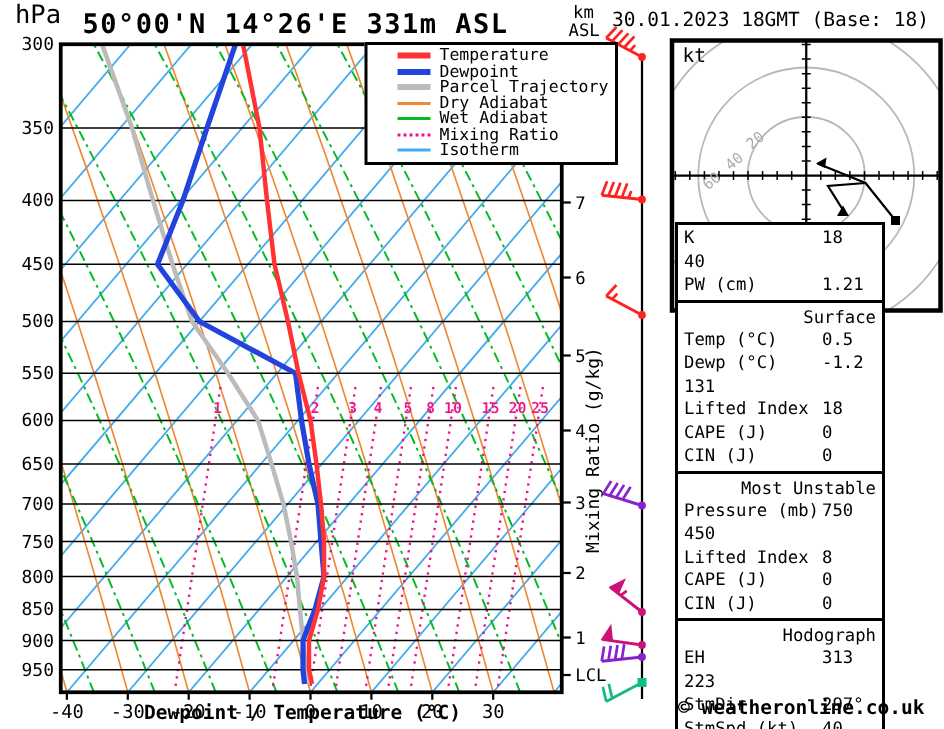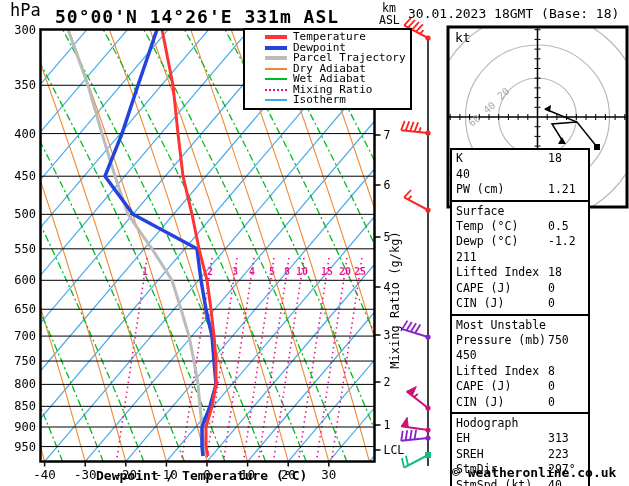--- a/index.html
+++ b/index.html
@@ -11,21 +11,21 @@
   .t-small{font-size:11px;white-space:nowrap;line-height:12px;}
   .t-axis{font-size:13px;white-space:nowrap;font-weight:bold;}
   .t-foot{font-size:13px;font-weight:bold;white-space:nowrap;}
   #legend{border:2px solid #000;background:#fff;padding:2px 4px 2px 20px;}
   .legend-row{display:flex;align-items:center;height:10.5px;}
   .legend-swatch{width:22px;margin-right:6px;flex:0 0 auto;}
   .legend-label{font-size:11px;line-height:10px;white-space:nowrap;}
   #panels{width:140px;}
   .panel-box{border:2px solid #000;background:#fff;padding:1px 4px 2px 4px;margin-top:-2px;}
   .panel-box:first-child{margin-top:0;}
-  .panel-header{text-align:left;font-size:11.5px;height:16px;line-height:16px;}
+  .panel-header{text-align:right;font-size:11.5px;height:16px;line-height:16px;}
   .panel-row{display:flex;font-size:11.5px;height:15.5px;line-height:15.5px;}
   .panel-label{flex:0 0 92px;white-space:nowrap;}
   .panel-value{white-space:nowrap;}
   .rot-label{transform:translate(-50%,-50%) rotate(-90deg);transform-origin:center;font-size:12px;white-space:nowrap;}
   svg text{font-family:"DejaVu Sans Mono","Liberation Mono",monospace;}
 </style>
 </head>
 <body>
 
 <div id="stage">
@@ -363,21 +363,21 @@
         <div class="panel-header">Surface</div>
         <div class="panel-row">
           <span class="panel-label">Temp (°C)</span>
           <span class="panel-value">0.5</span>
         </div>
         <div class="panel-row">
           <span class="panel-label">Dewp (°C)</span>
           <span class="panel-value">-1.2</span>
         </div>
         <div class="panel-row">
-          <span class="panel-value">211</span>
+          <span class="panel-value">131</span>
         </div>
         <div class="panel-row">
           <span class="panel-label">Lifted Index</span>
           <span class="panel-value">18</span>
         </div>
         <div class="panel-row">
           <span class="panel-label">CAPE (J)</span>
           <span class="panel-value">0</span>
         </div>
         <div class="panel-row">
@@ -407,21 +407,20 @@
           <span class="panel-value">0</span>
         </div>
       </div>
       <div class="panel-box">
         <div class="panel-header">Hodograph</div>
         <div class="panel-row">
           <span class="panel-label">EH</span>
           <span class="panel-value">313</span>
         </div>
         <div class="panel-row">
-          <span class="panel-label">SREH</span>
           <span class="panel-value">223</span>
         </div>
         <div class="panel-row">
           <span class="panel-label">StmDir</span>
           <span class="panel-value">297°</span>
         </div>
         <div class="panel-row">
           <span class="panel-label">StmSpd (kt)</span>
           <span class="panel-value">40</span>
         </div>

